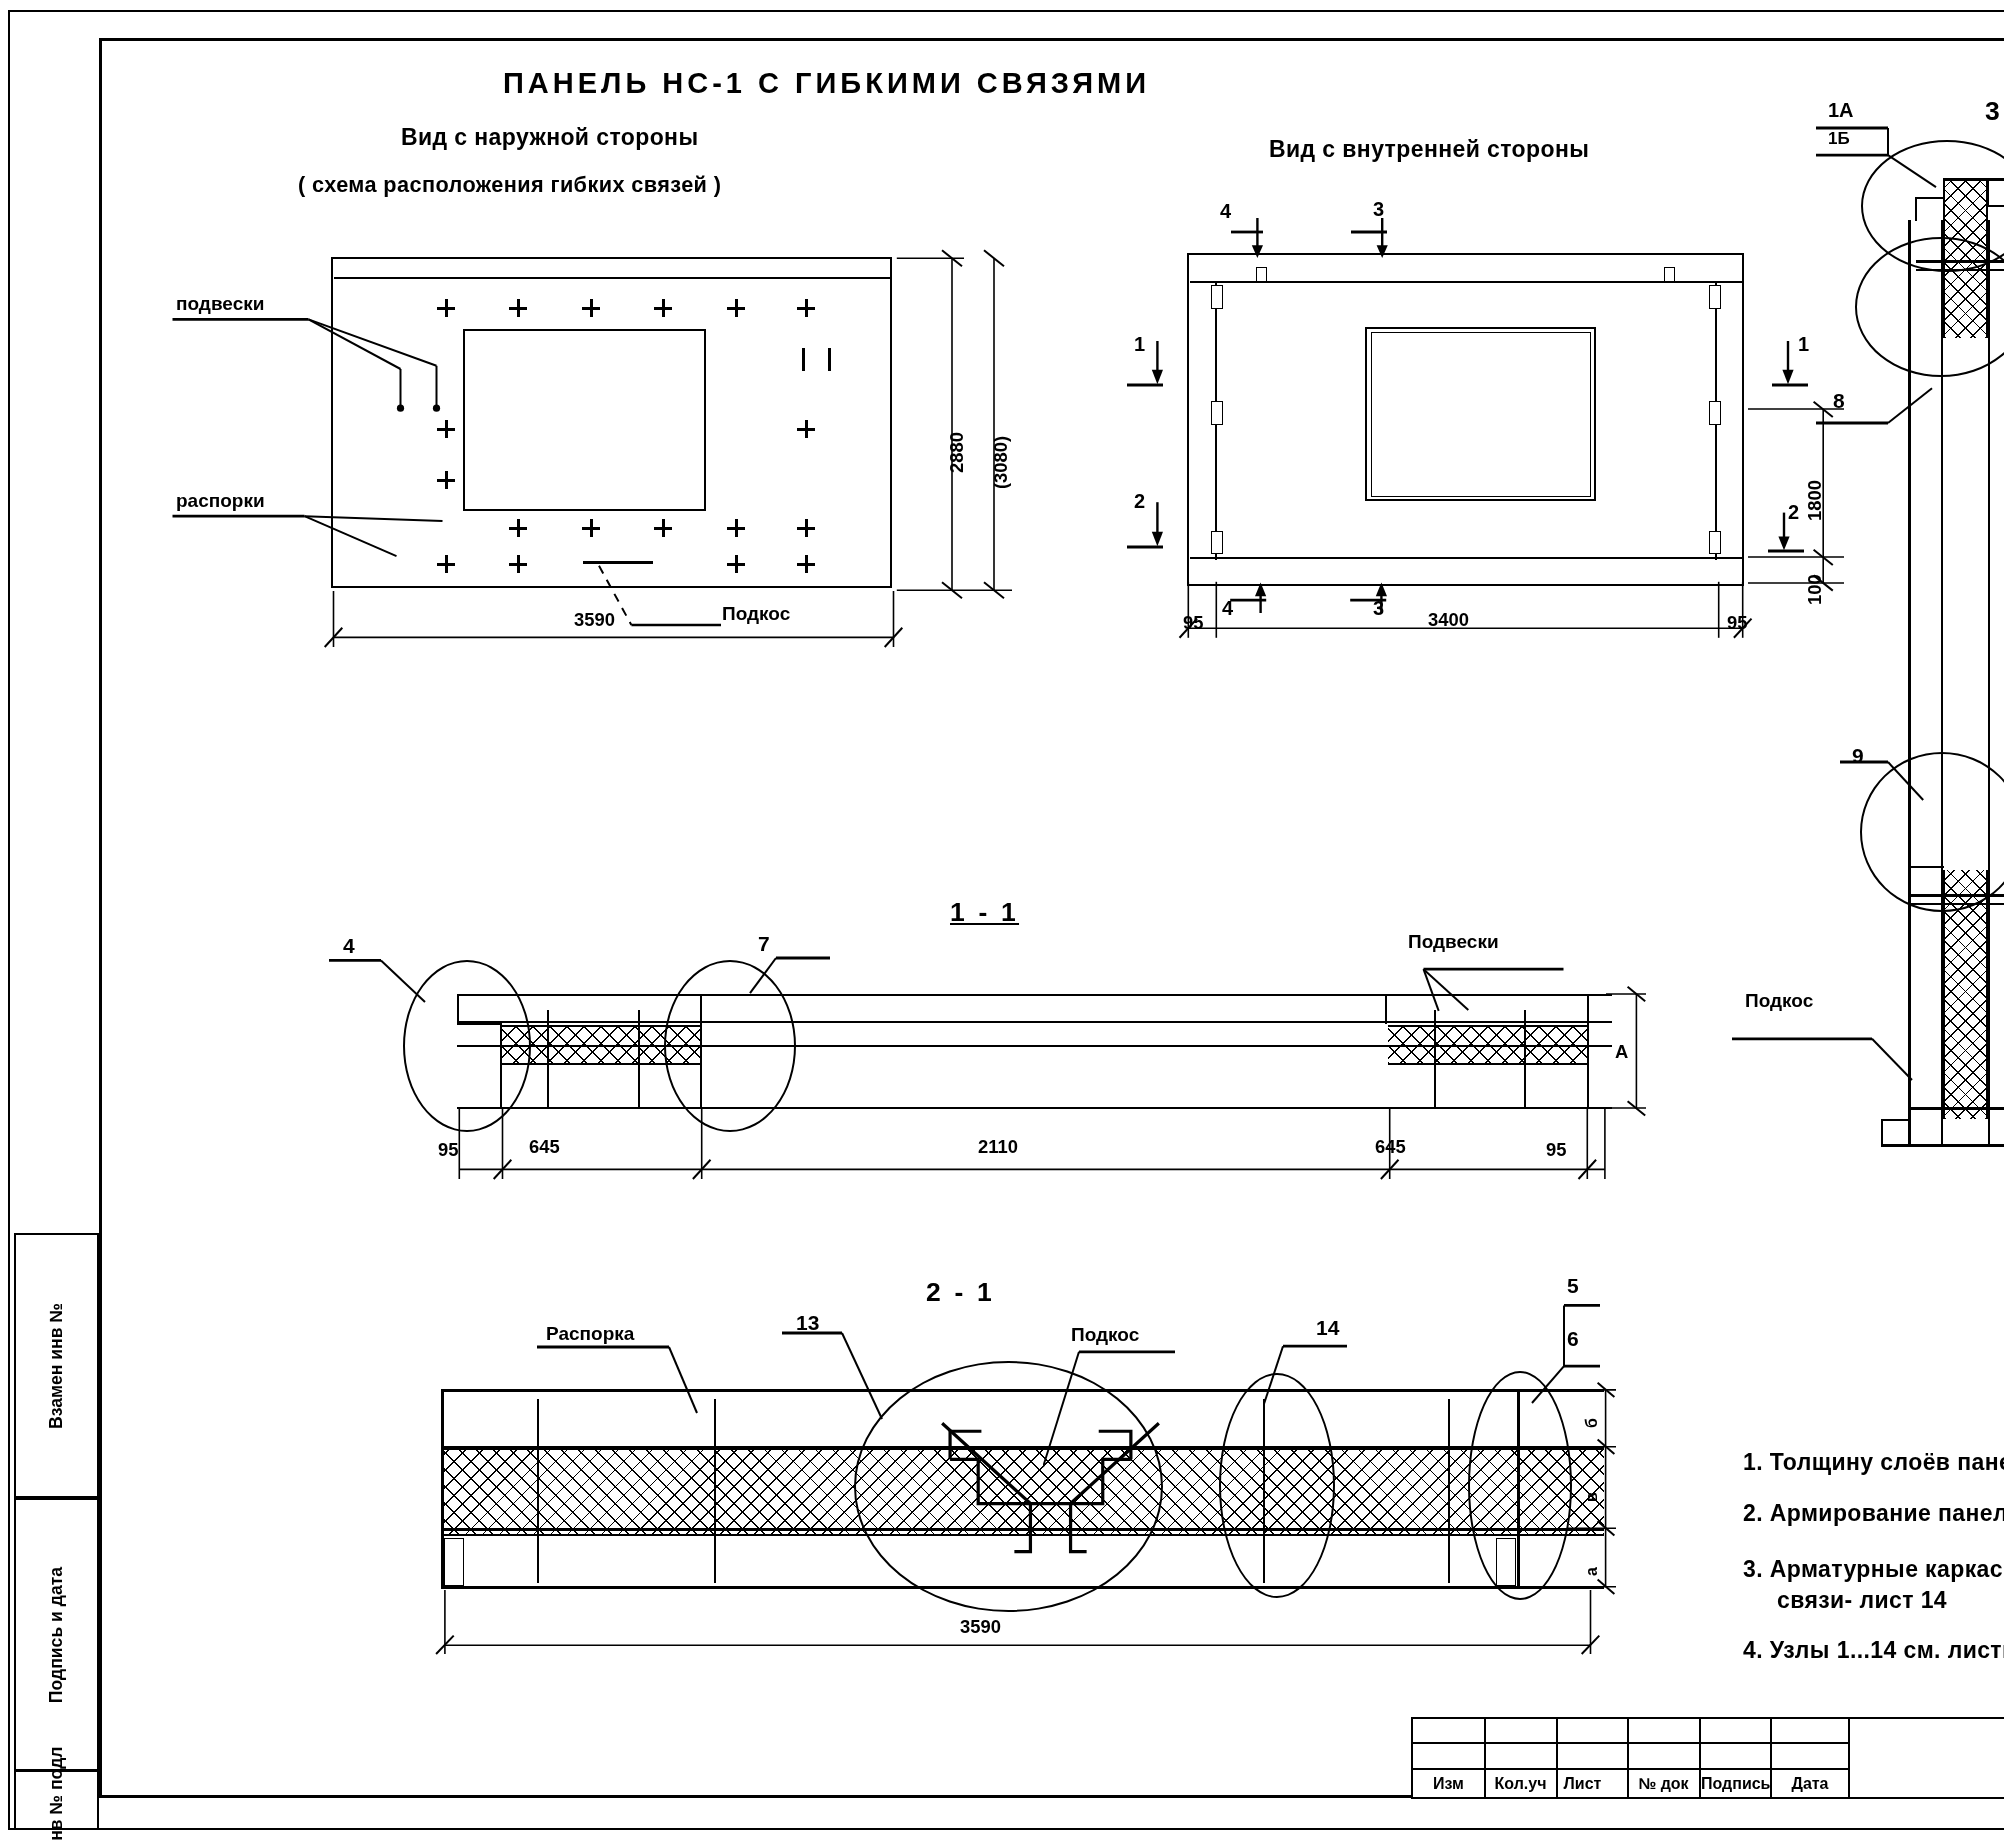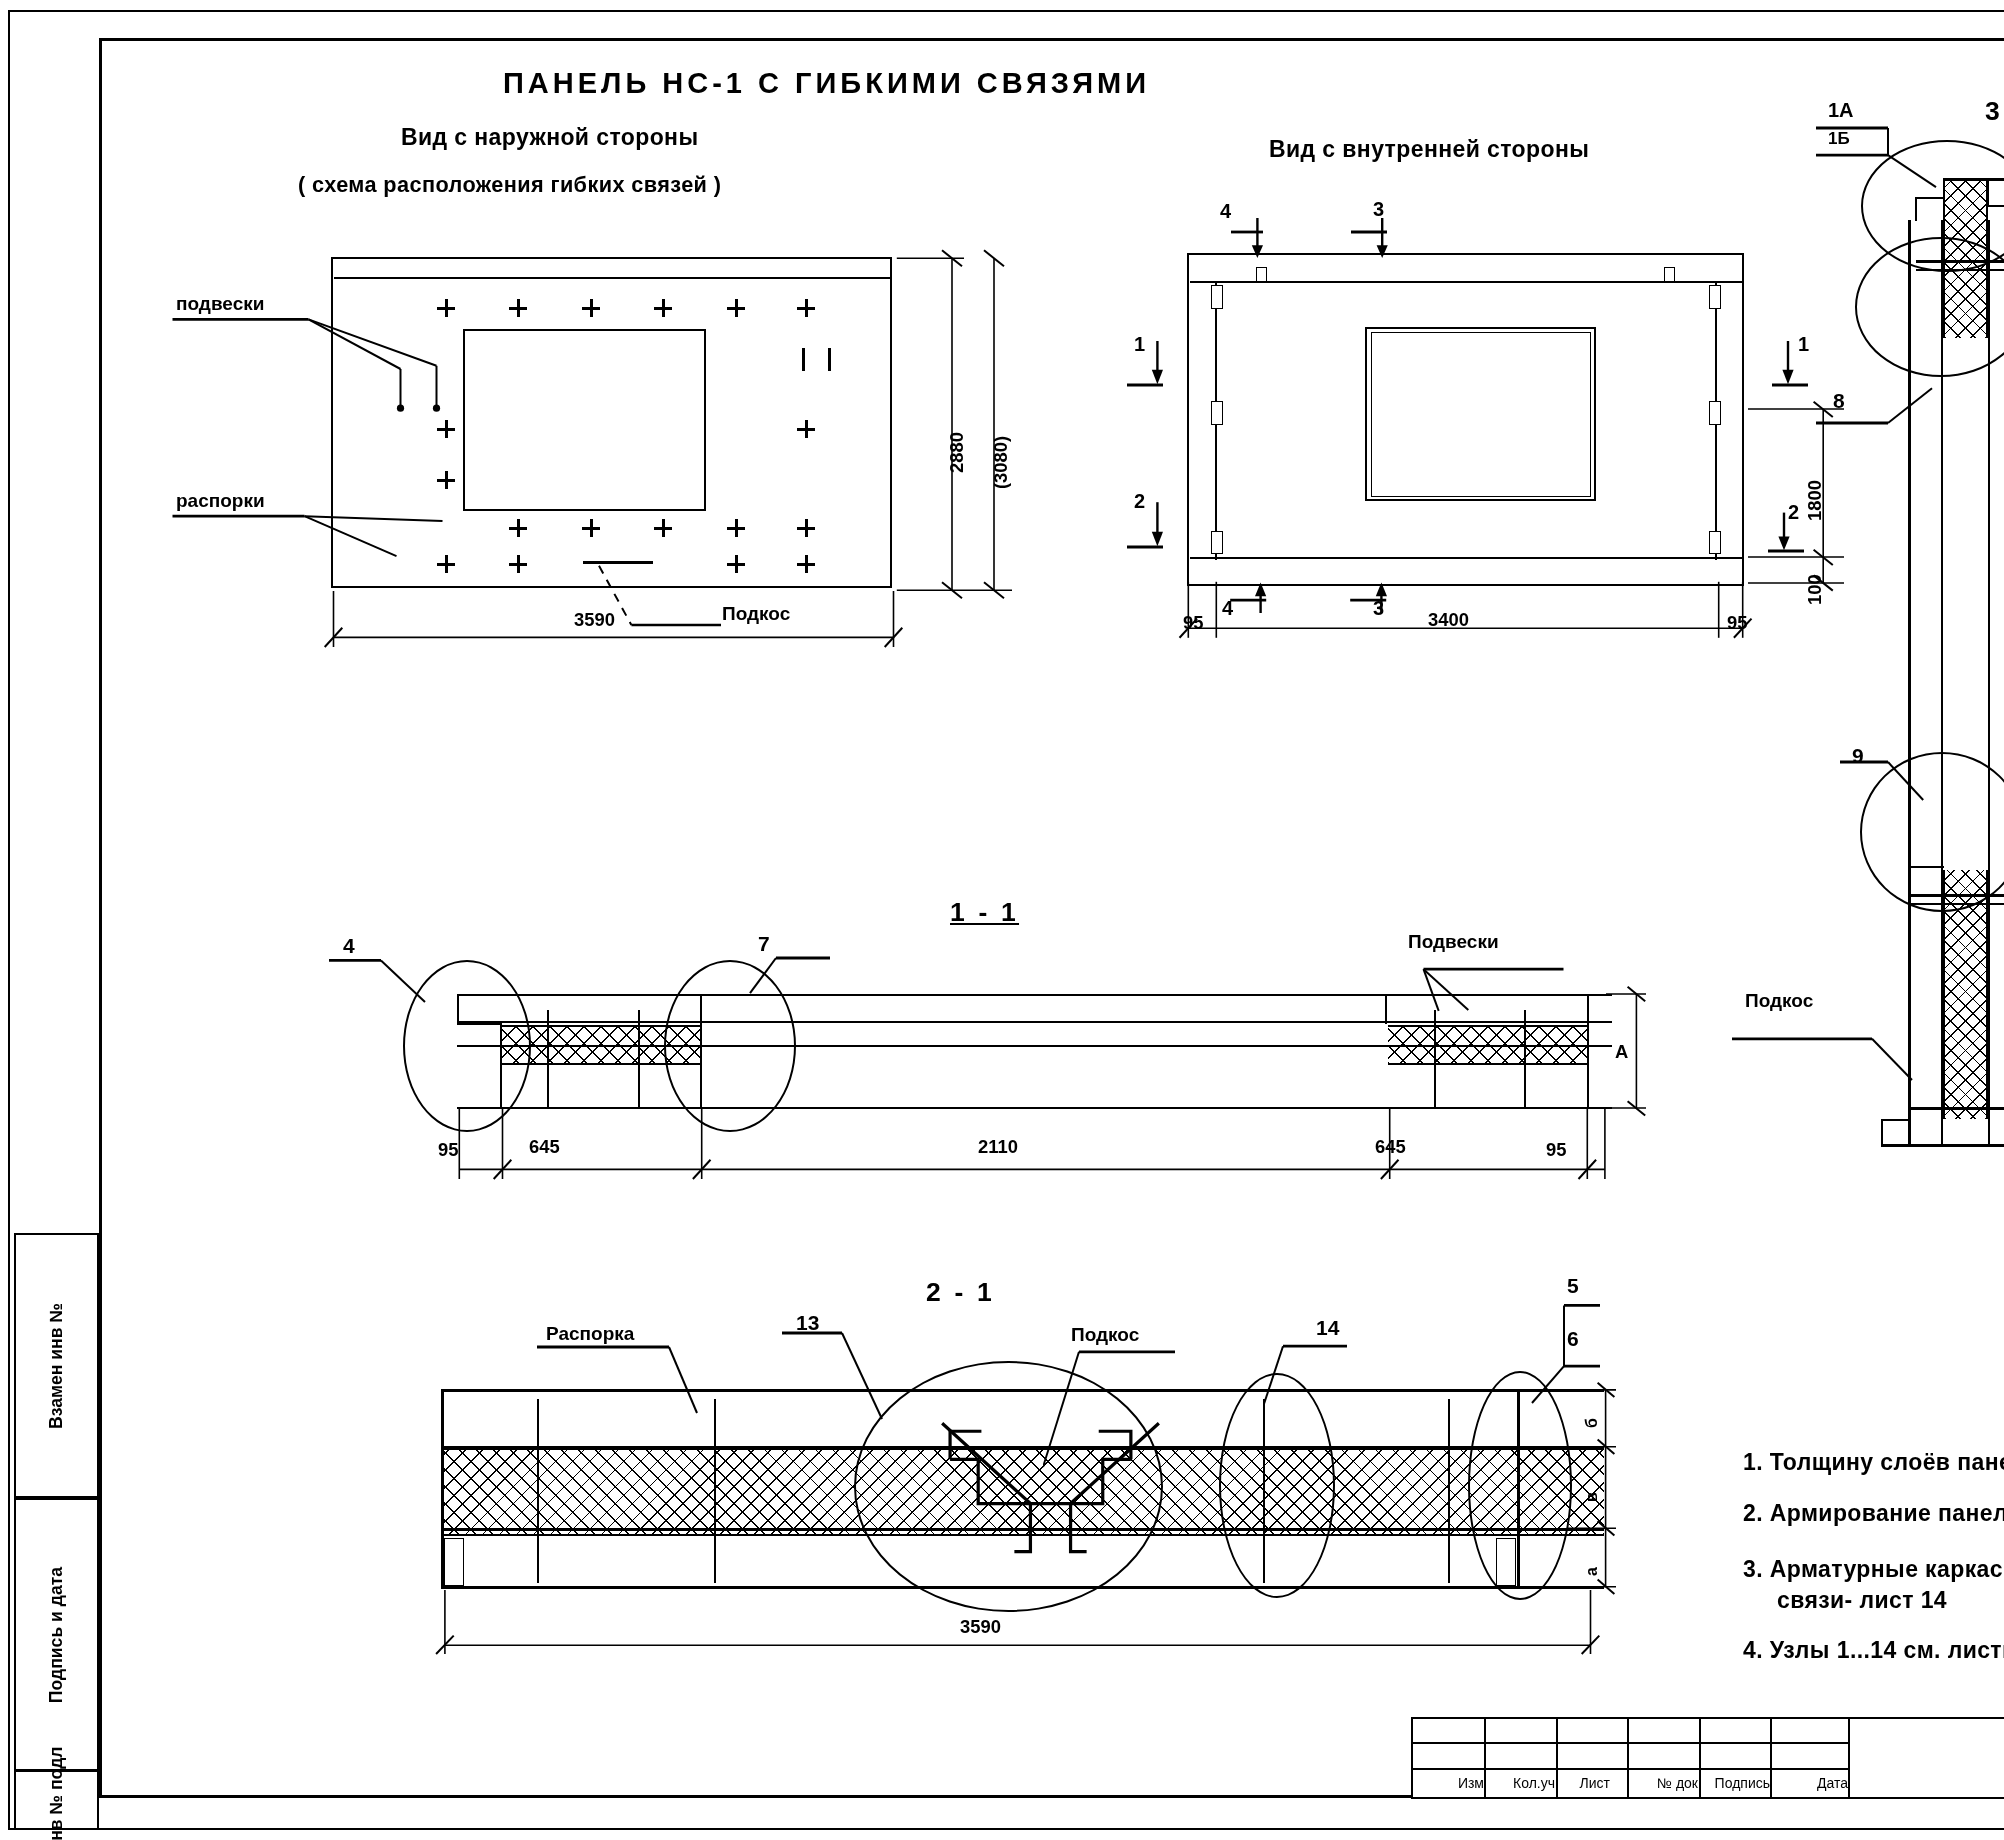--- a/index.html
+++ b/index.html
@@ -40,21 +40,21 @@
       repeating-linear-gradient(-45deg,#000 0 1.2px,transparent 1.2px 12px);
     border-top:2.4px solid #000;border-bottom:2.4px solid #000;box-sizing:border-box;}
   .hatchv{position:absolute;
     background-image:
       repeating-linear-gradient(45deg,#000 0 1.2px,transparent 1.2px 10.4px),
       repeating-linear-gradient(-45deg,#000 0 1.2px,transparent 1.2px 10.4px);
     border-left:2.4px solid #000;border-right:2.4px solid #000;box-sizing:border-box;}
 
   
   #tb{position:absolute;border:2.8px solid #000;box-sizing:border-box;background:#fff;}
-  .tbh{position:absolute;font-size:14px;font-weight:normal;text-align:right;}
+  .tbh{position:absolute;font-size:16px;font-weight:bold;text-align:center;}
 
   .note{position:absolute;font-size:23px;font-weight:bold;white-space:nowrap;letter-spacing:0.4px;}
   .dim{position:absolute;font-size:18.4px;font-weight:bold;white-space:nowrap;}
   .dimv{position:absolute;font-size:18.4px;font-weight:bold;white-space:nowrap;transform-origin:0 0;transform:rotate(-90deg);}
   .lead{position:absolute;font-size:19px;font-weight:bold;white-space:nowrap;}
   .secttl{position:absolute;font-size:26.5px;font-weight:bold;letter-spacing:3.2px;white-space:nowrap;}
   .callout{position:absolute;font-size:21px;font-weight:bold;white-space:nowrap;}
   .marker{position:absolute;font-size:20px;font-weight:bold;}
 </style>
 </head>
@@ -488,21 +488,21 @@
       <div class="ab" style="left:0;top:23px;width:100%;height:2px;background:#000;"></div>
       <div class="ab" style="left:0;top:49px;width:100%;height:2px;background:#000;"></div>
       <div class="ab" style="left:71px;top:0;width:2px;height:100%;background:#000;"></div>
       <div class="ab" style="left:143px;top:0;width:2px;height:100%;background:#000;"></div>
       <div class="ab" style="left:214px;top:0;width:2px;height:100%;background:#000;"></div>
       <div class="ab" style="left:286px;top:0;width:2px;height:100%;background:#000;"></div>
       <div class="ab" style="left:357px;top:0;width:2px;height:100%;background:#000;"></div>
 
       <div class="tbh" style="left:0;top:56px;width:71px;">Изм</div>
       <div class="tbh" style="left:73px;top:56px;width:69px;">Кол.уч</div>
-      <div class="tbh" style="left:128px;top:56px;width:69px;">Лист</div>
+      <div class="tbh" style="left:135px;top:56px;width:69px;">Лист</div>
       <div class="tbh" style="left:216px;top:56px;width:69px;">№ док</div>
       <div class="tbh" style="left:288px;top:56px;width:69px;">Подпись</div>
       <div class="tbh" style="left:359px;top:56px;width:76px;">Дата</div>
     </div>
 
     <div class="ab" style="left:437px;top:0;width:624px;height:100%;border-right:2.8px solid #000;box-sizing:border-box;">
       <div class="ab" style="left:0;top:24px;width:100%;text-align:center;font-size:26px;font-weight:bold;letter-spacing:1.2px;">1.132.1 - 21.98.0 - СМ 1</div>
     </div>
 
   </div>

